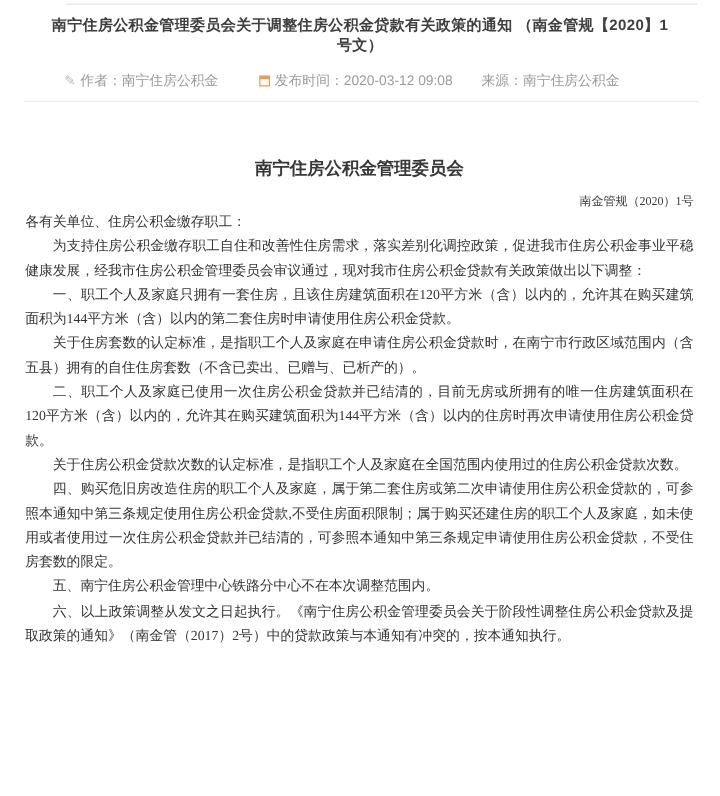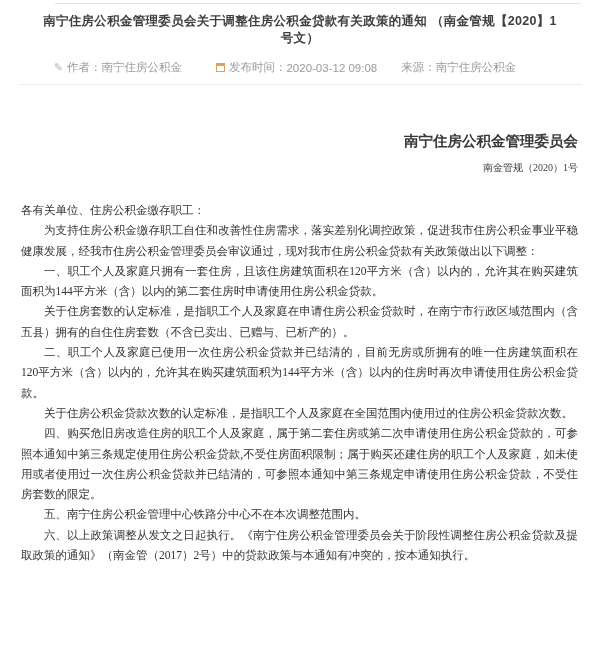--- a/index.html
+++ b/index.html
@@ -58,29 +58,28 @@
     font-family: "Liberation Serif", "DejaVu Serif", serif;
     color: #333333;
   }
   .doc-title {
     text-align: center;
     font-weight: bold;
     font-size: 14.5px;
     color: #383838;
     line-height: 22px;
   }
-  .doc-title.first { margin-top: 45px; text-align: right; }
+  .doc-title.first { margin-top: 45px; }
   .doc-number {
     text-align: right;
     font-size: 10px;
     color: #3c3c3c;
     margin-top: 9px;
   }
   .doc-body {
-    margin-top: 25px;
     font-size: 11.5px;
     line-height: 20.3px;
     text-align: justify;
   }
   .doc-body p { margin: 0; text-indent: 2em; }
   .doc-body p.no-indent { text-indent: 0; }
 </style>
 </head>
 <body>
 

